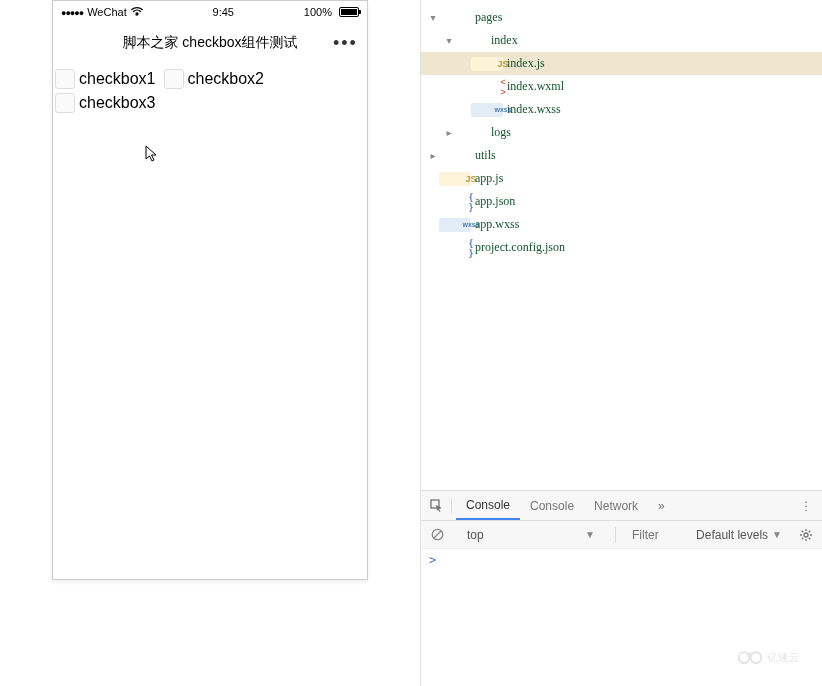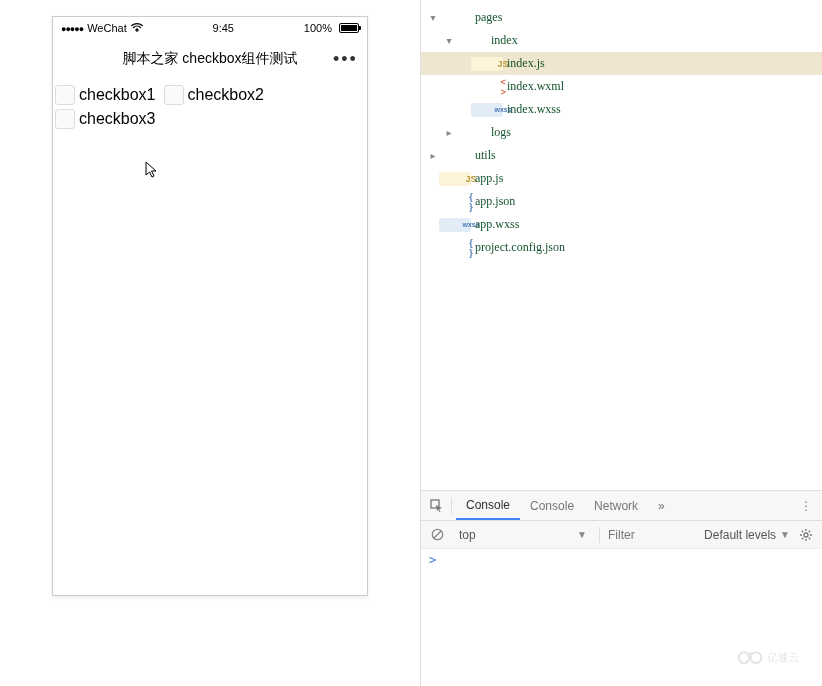--- a/index.html
+++ b/index.html
@@ -1,18 +1,18 @@
 <!DOCTYPE html>
 <html><head>
 <meta charset="utf-8">
 <style>
 * { box-sizing: border-box; }
 html, body { margin:0; padding:0; height:100%; font-family: "Helvetica Neue", Arial, "Microsoft YaHei", sans-serif; font-size:13px; color:#333; background:#fff; }
 .app { display:flex; width:822px; height:686px; }
-.simulator-col { width:420px; display:flex; align-items:flex-start; justify-content:center; padding:16px 24px; background:#fff; }
+.simulator-col { width:420px; display:flex; align-items:flex-start; justify-content:center; padding:0 24px; background:#fff; }
 .simulator { width:316px; height:580px; border:1px solid #ccc; box-shadow:0 2px 4px rgba(0,0,0,0.08); background:#fff; display:flex; flex-direction:column; }
 .status-bar { height:20px; padding:2px 8px 0; display:flex; align-items:center; font-size:11px; color:#000; }
 .sb-left { display:flex; align-items:center; gap:4px; }
 .dots::before { content:"●●●●●"; letter-spacing:-1px; font-size:9px; }
 .wifi { display:inline-block; }
 .sb-center { flex:1; text-align:center; font-weight:500; }
 .sb-right { display:flex; align-items:center; gap:7px; }
 .battery { width:20px; height:10px; border:1px solid #000; border-radius:2px; position:relative; }
 .battery::after { content:""; position:absolute; right:-3px; top:2px; width:2px; height:4px; background:#000; border-radius:0 1px 1px 0; }
 .battery-fill { position:absolute; left:1px; top:1px; bottom:1px; right:1px; background:#000; }
@@ -36,21 +36,21 @@
 .ficon.js { background:#fdf3d8; color:#bc9a3a; }
 .ficon.wxml { color:#d86a4e; }
 .ficon.wxss { background:#e1ecf6; color:#4a7bb5; font-size:7px; }
 .ficon.json { color:#4a7bb5; }
 .fname { color:#14532d;font-family:Liberation Serif, serif; }
 .devtools { border-top:1px solid #ddd; background:#f7f7f7; display:flex; flex-direction:column; height:196px; }
 .dt-tabs { height:30px; display:flex; align-items:center; padding:0 6px; border-bottom:1px solid #ddd; font-size:12px; color:#777; }
 .dt-tab { padding:0 10px; height:100%; display:flex; align-items:center; cursor:default; }
 .dt-tab.active { color:#333; border-bottom:2px solid #4285f4; }
 .dt-icon { width:20px; display:flex; align-items:center; justify-content:center; color:#777; }
-.dt-toolbar { height:28px; display:flex; align-items:center; padding:0 6px; border-bottom:1px solid #eee; background:#f7f7f7; font-size:12px; color:#555; gap:6px; }
+.dt-toolbar { height:28px; display:flex; align-items:center; padding:0 6px; border-bottom:1px solid #eee; background:#f7f7f7; font-size:12px; color:#555; gap:14px; }
 .dt-select { flex:0 0 140px; display:flex; align-items:center; justify-content:space-between; padding:0 6px; color:#555; }
 .dt-caret { color:#888; font-size:10px; }
 .dt-filter { flex:1; min-width:0; }
 .dt-filter input { width:100%; border:none; background:transparent; font-size:12px; color:#555; outline:none; }
 .dt-levels { display:flex; align-items:center; gap:4px; color:#555; }
 .dt-console { flex:1; background:#fff; padding:4px 8px; font-family:Menlo,Consolas,monospace; font-size:12px; color:#367dd9; }
 .watermark { position:fixed; right:8px; bottom:15px; opacity:0.4; }
 .watermark svg { width:80px; height:auto; }
 </style>
 </head>

